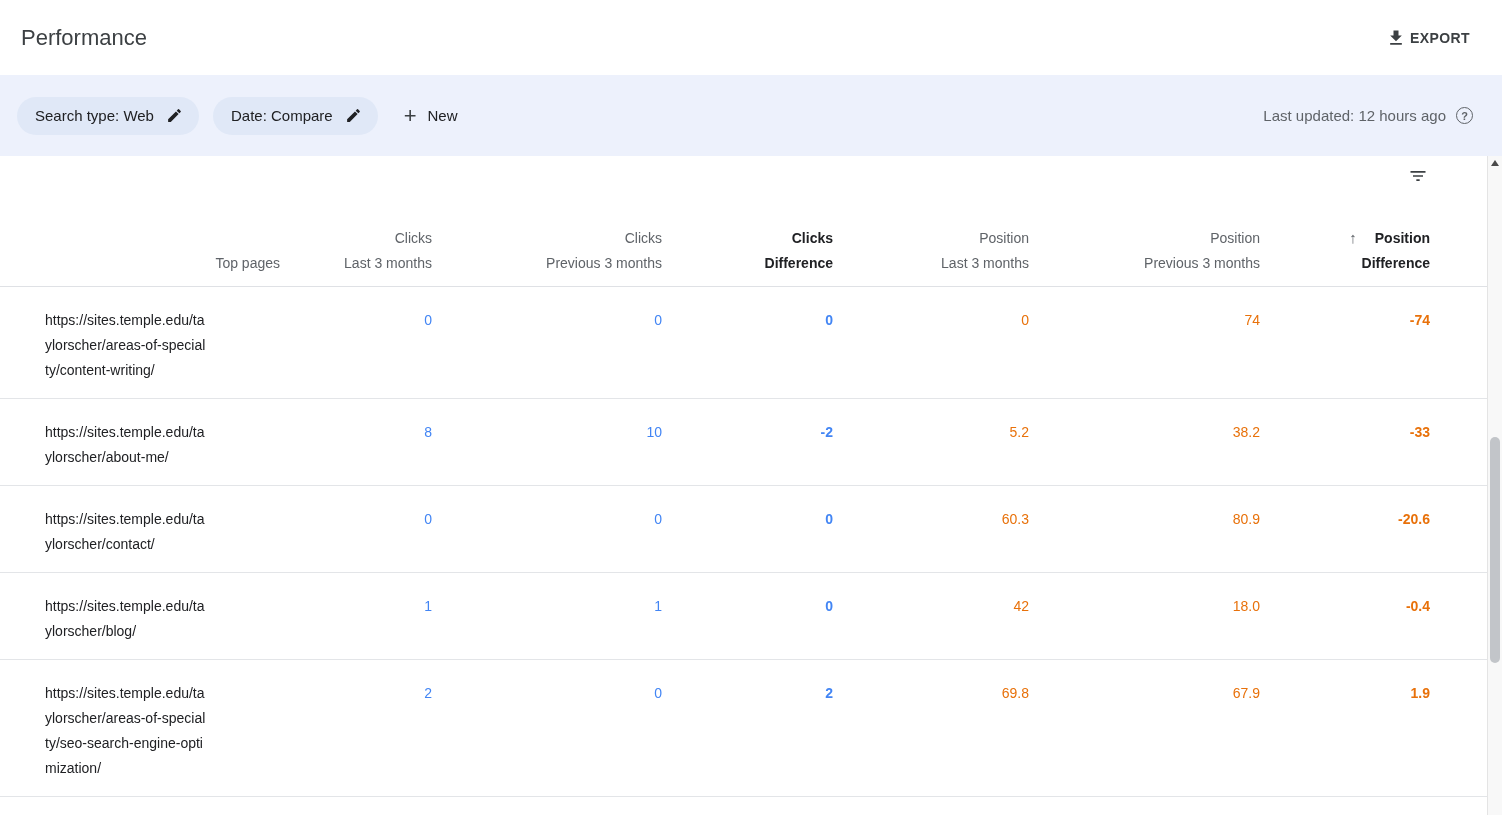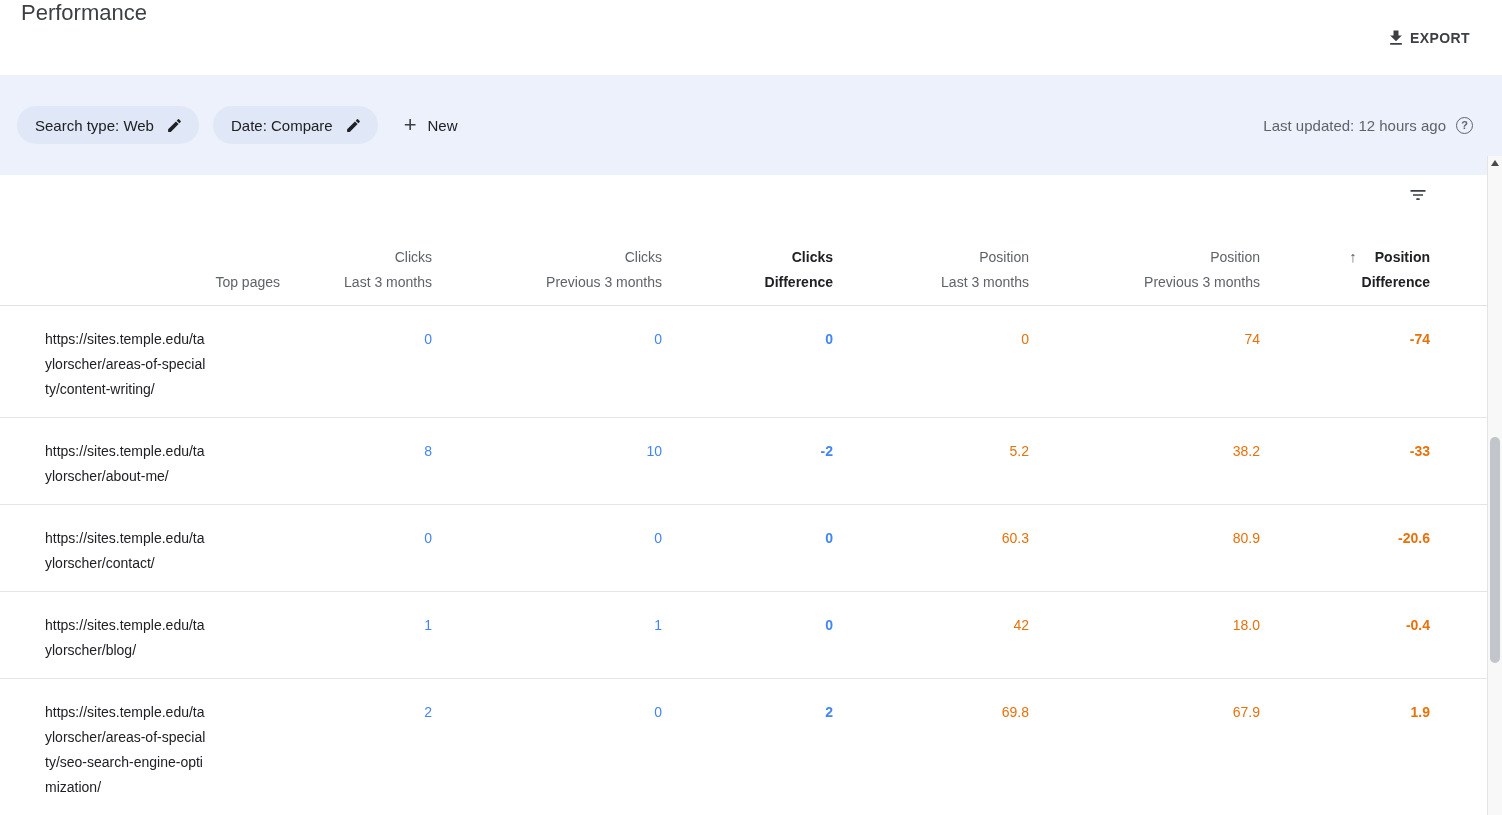--- a/index.html
+++ b/index.html
@@ -1,28 +1,28 @@
 <!DOCTYPE html>
 <html style="--clicks-color: #4285f4; --position-color: #e8710a; --filterbar-bg: #edf1fc; --chip-bg: #e0e8f7;"><head>
 <meta charset="utf-8">
 <style>
   * { margin:0; padding:0; box-sizing:border-box; }
   html,body { width:1502px; height:815px; overflow:hidden; background:#fff;
               font-family:"Liberation Sans", sans-serif; }
   .app { position:relative; width:1502px; height:815px; }
 
   
-  .topbar { height:75px; background:#fff; display:flex; 
+  .topbar { height:75px; background:#fff; display:flex; align-items:center;
             justify-content:space-between; padding:0 32px 0 21px; }
   .page-title { font-size:22px; font-weight:400; color:#3c4043; }
   .export-btn { display:flex; align-items:center; gap:4px; cursor:pointer;
                 font-size:14px; font-weight:700; letter-spacing:.4px; color:#3c4043; }
 
   
-  .filterbar { height:100px; background:var(--filterbar-bg,#edf1fc);
+  .filterbar { height:81px; background:var(--filterbar-bg,#edf1fc);
                display:flex; align-items:center; padding:0 29px 0 17px; }
   .chip { height:38px; border-radius:19px; background:var(--chip-bg,#e0e8f7);
           display:flex; align-items:center; gap:12px; padding:0 16px 0 18px;
           font-size:15px; color:#202124; margin-right:14px; cursor:pointer; white-space:nowrap; }
   .new-btn { display:flex; align-items:center; gap:11px; margin-left:12px;
              background:none; border:none; font-family:inherit; font-size:15px;
              color:#202124; cursor:pointer; }
   .plus-glyph { font-size:22px; line-height:20px; color:#3c4043; font-weight:400; }
   .updated-wrap { margin-left:auto; display:flex; align-items:center; gap:10px;
                   font-size:15px; color:#5f6368; }

